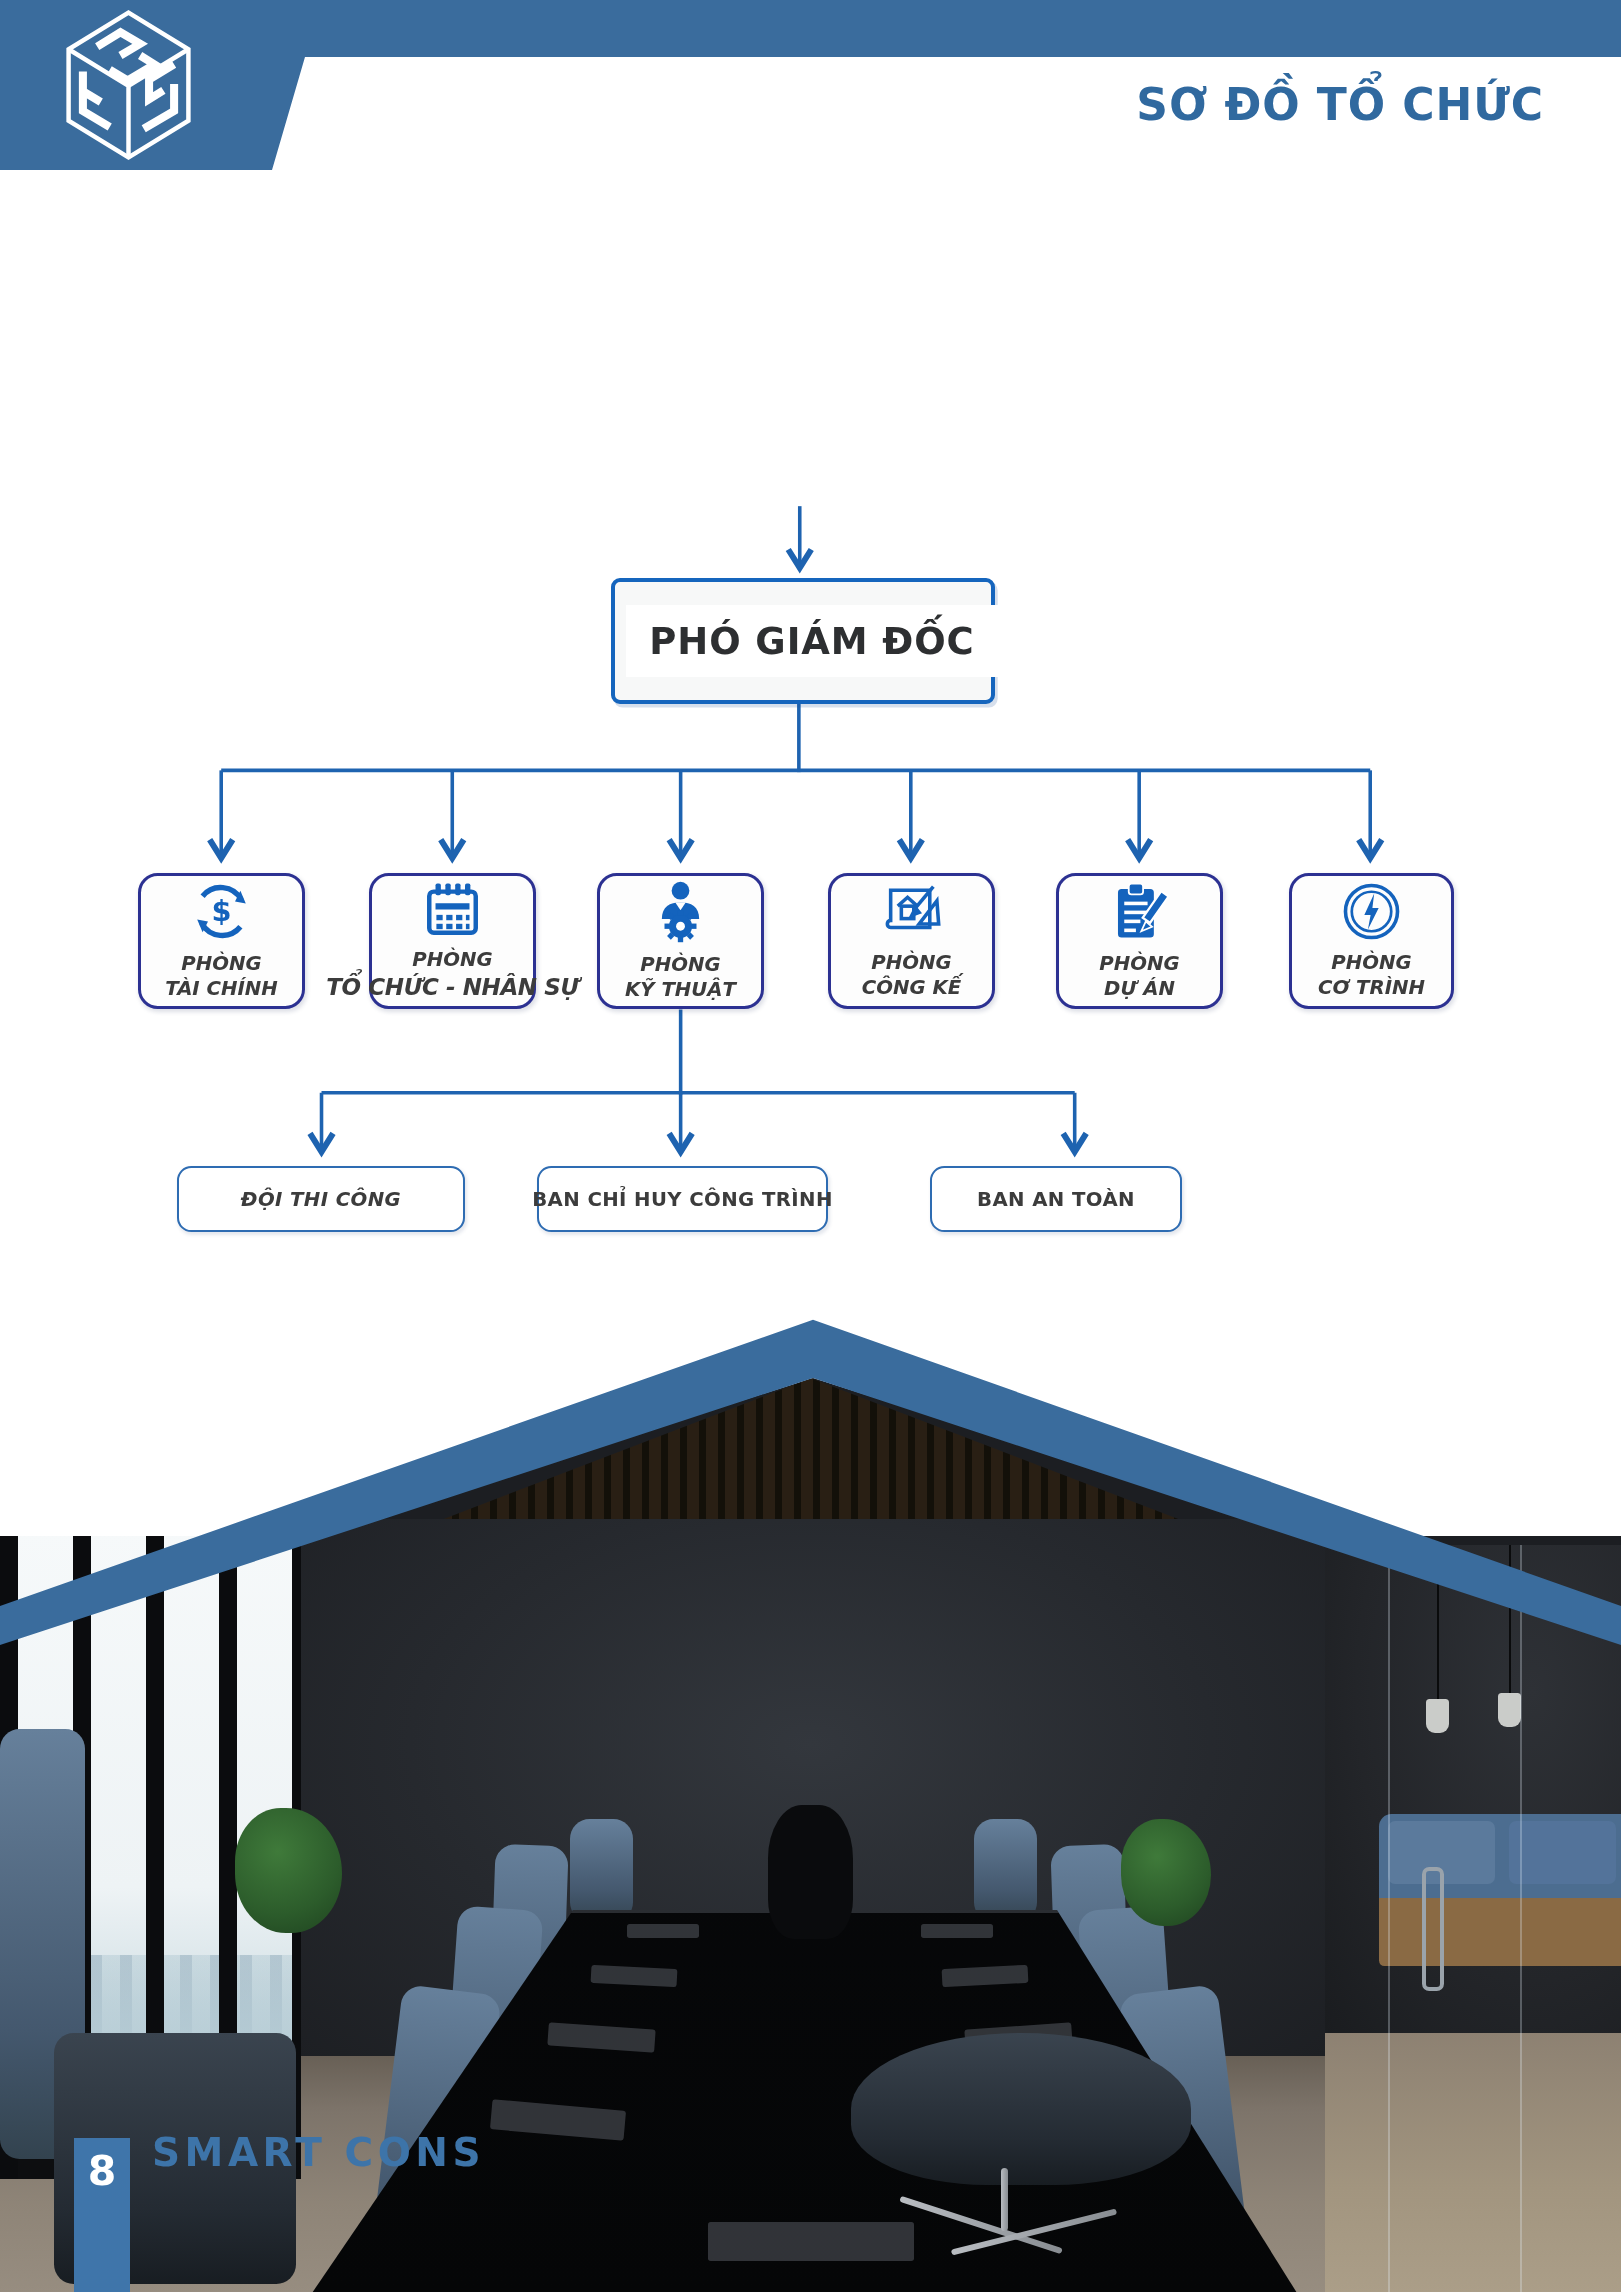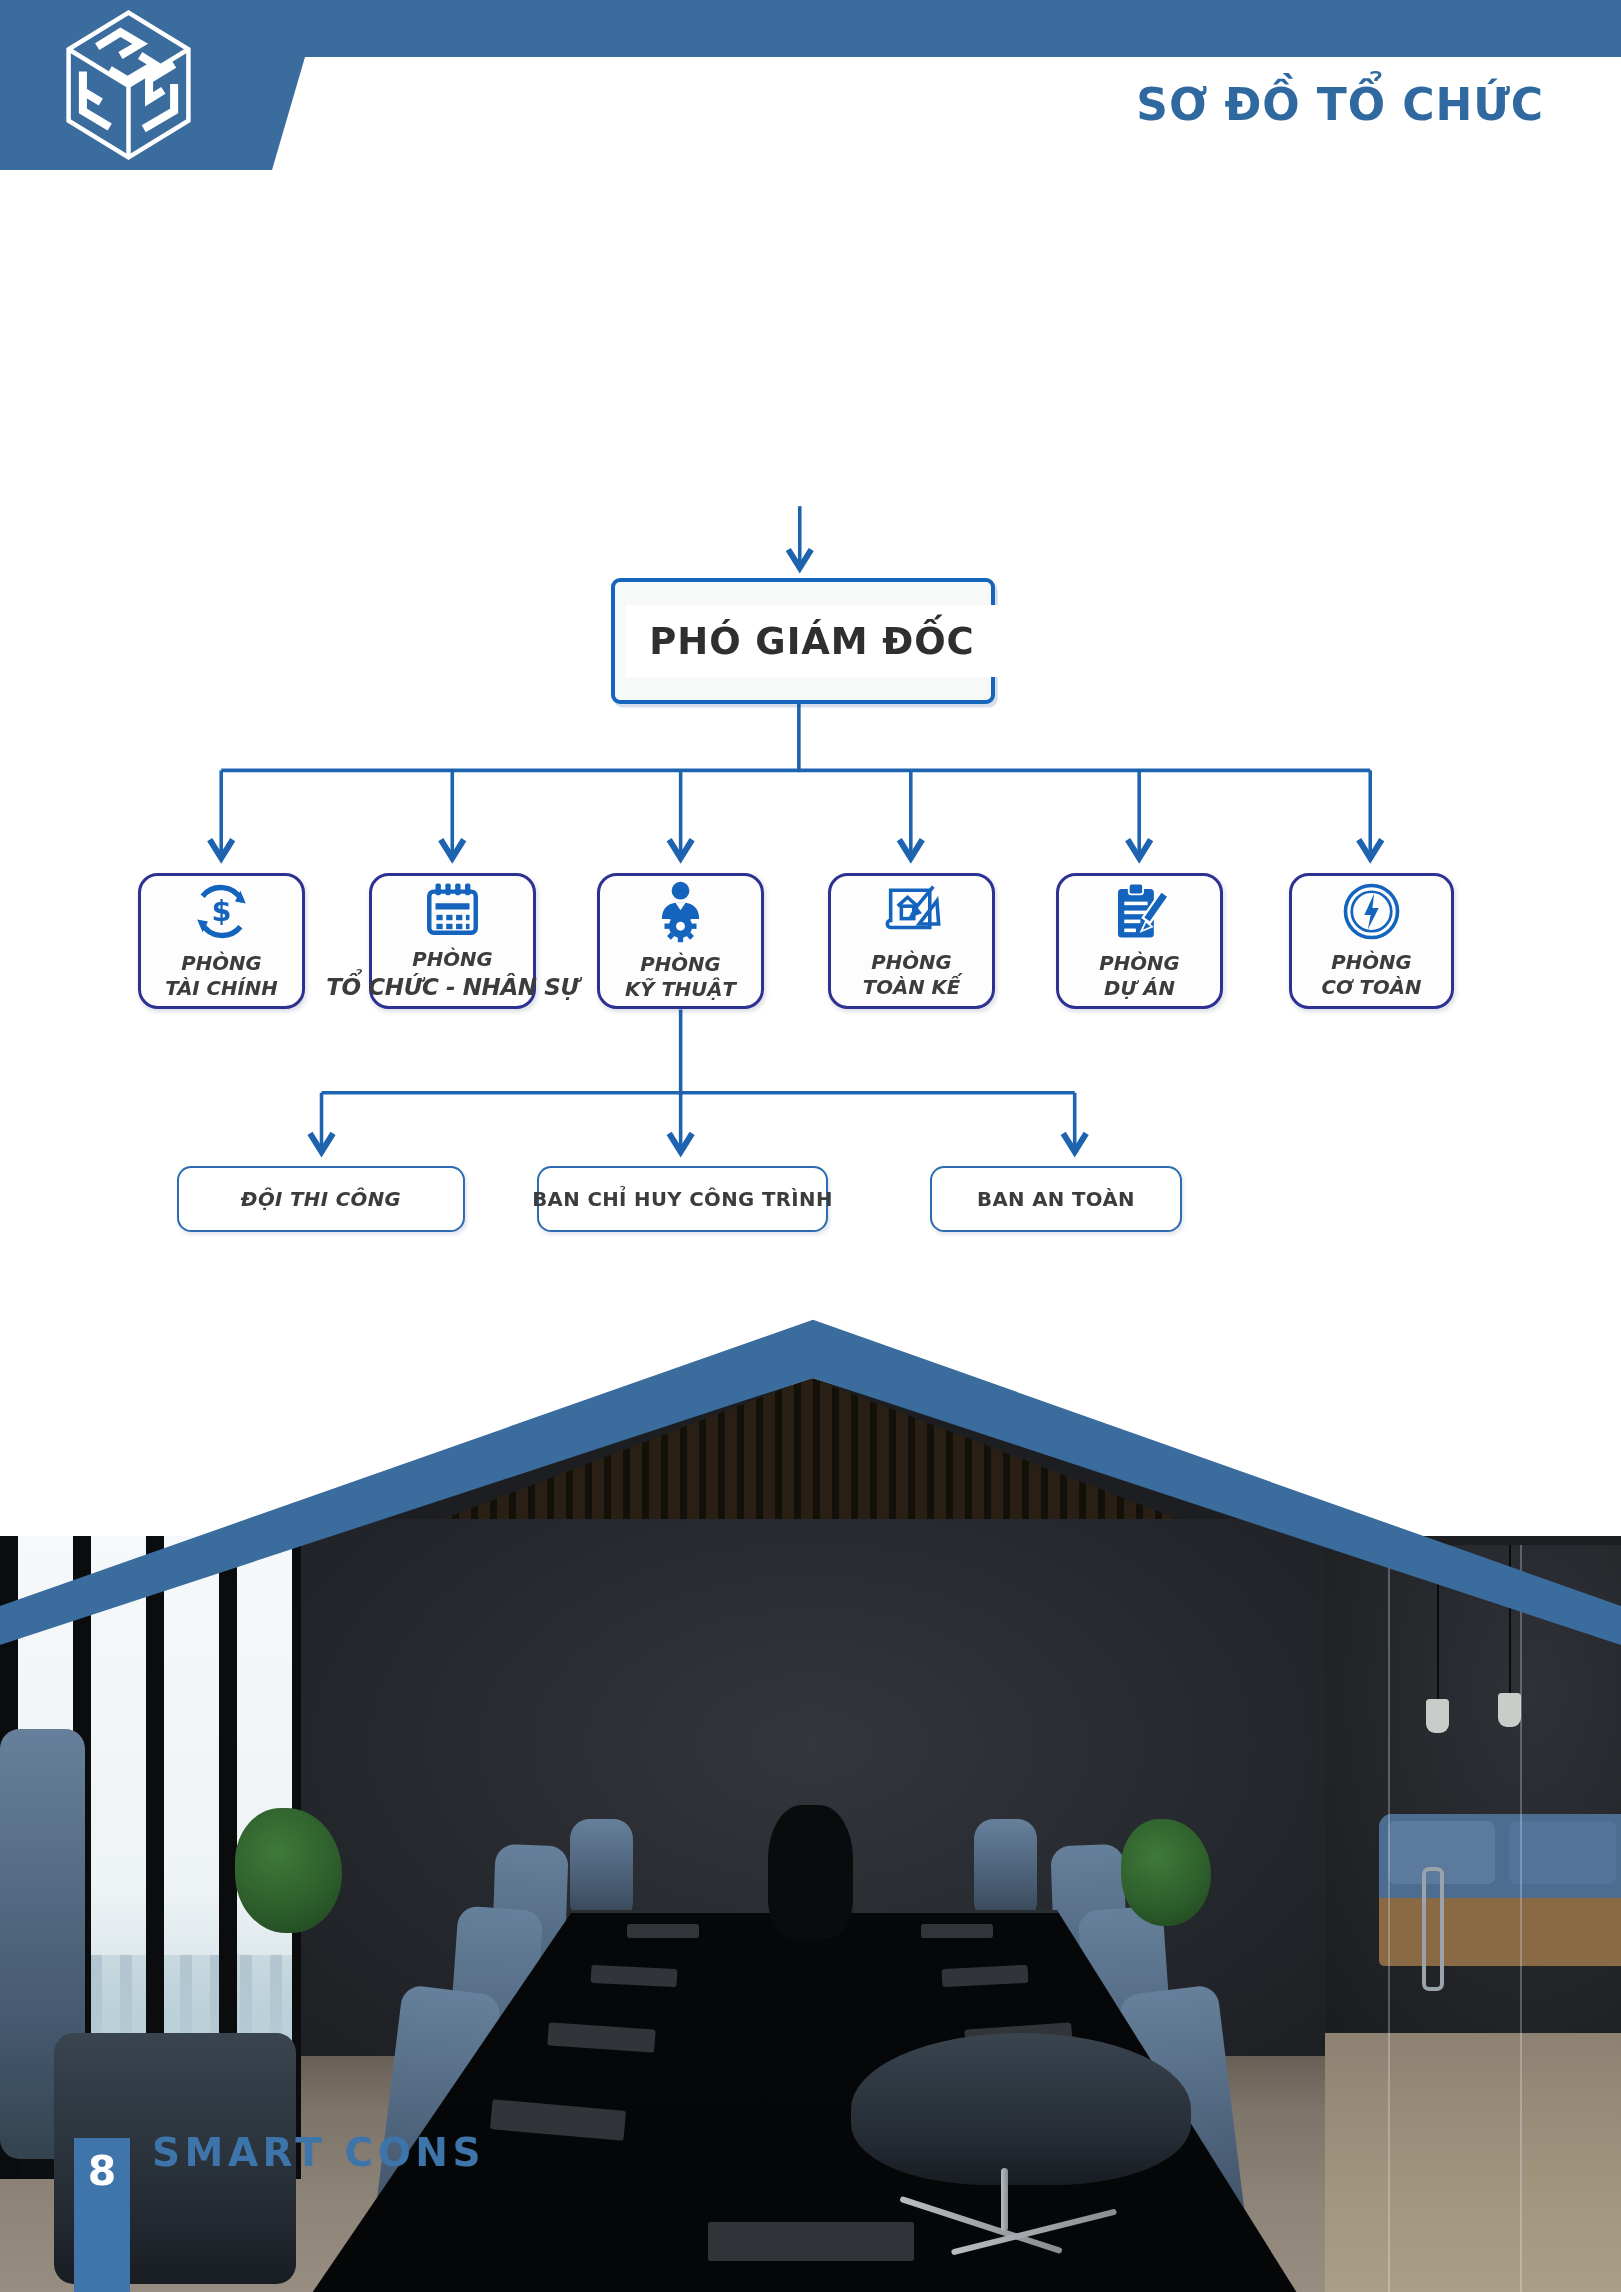--- a/index.html
+++ b/index.html
@@ -249,21 +249,21 @@
         <path d="M12,10 L56,10 L56,52 L12,52 C7,52 7,44 12,44 Z"></path>
         <rect x="24" y="28" width="14" height="14"></rect>
         <path d="M20,28 L31,18 L42,28"></path>
         <path d="M64,22 L44,48 L66,48 Z"></path>
         <line x1="60" y1="6" x2="40" y2="30"></line>
         <path d="M40,30 l-4,8 l8,-3 z" fill="#1463bd"></path>
       </g>
     </svg>
     <div class="dept-label">
       <div>PHÒNG</div>
-      <div>TOÀN KẾ</div>
+      <div>CÔNG KẾ</div>
     </div>
   </div>
 
   <div class="dept-box" style="left:1056px;">
     <svg width="61" height="63" viewBox="0 0 68 70">
       <rect x="10" y="10" width="40" height="54" rx="4" fill="#1463bd"></rect>
       <rect x="22" y="4" width="16" height="12" rx="3" fill="#1463bd" stroke="#ffffff" stroke-width="2"></rect>
       <g stroke="#ffffff" stroke-width="4">
         <line x1="17" y1="26" x2="43" y2="26"></line>
           <line x1="17" y1="36" x2="43" y2="36"></line>
@@ -282,21 +282,21 @@
   </div>
 
   <div class="dept-box" style="left:1289px;width:165px;">
     <svg width="61" height="61" viewBox="0 0 68 68">
       <circle cx="34" cy="34" r="29" fill="none" stroke="#1463bd" stroke-width="4"></circle>
       <circle cx="34" cy="34" r="22" fill="none" stroke="#1463bd" stroke-width="3"></circle>
       <polygon points="37,14 26,38 33,38 30,54 42,30 35,30" fill="#1463bd"></polygon>
     </svg>
     <div class="dept-label">
       <div>PHÒNG</div>
-      <div>CƠ TOÀN</div>
+      <div>CƠ TRÌNH</div>
     </div>
   </div>
 
   <div class="sub-box" style="left:177px;width:288px;font-style:italic;">
     <span class="sub-label">ĐỘI THI CÔNG</span>
   </div>
   <div class="sub-box" style="left:537px;width:291px;">
     <span class="sub-label">BAN CHỈ HUY CÔNG TRÌNH</span>
   </div>
   <div class="sub-box" style="left:930px;width:252px;">

